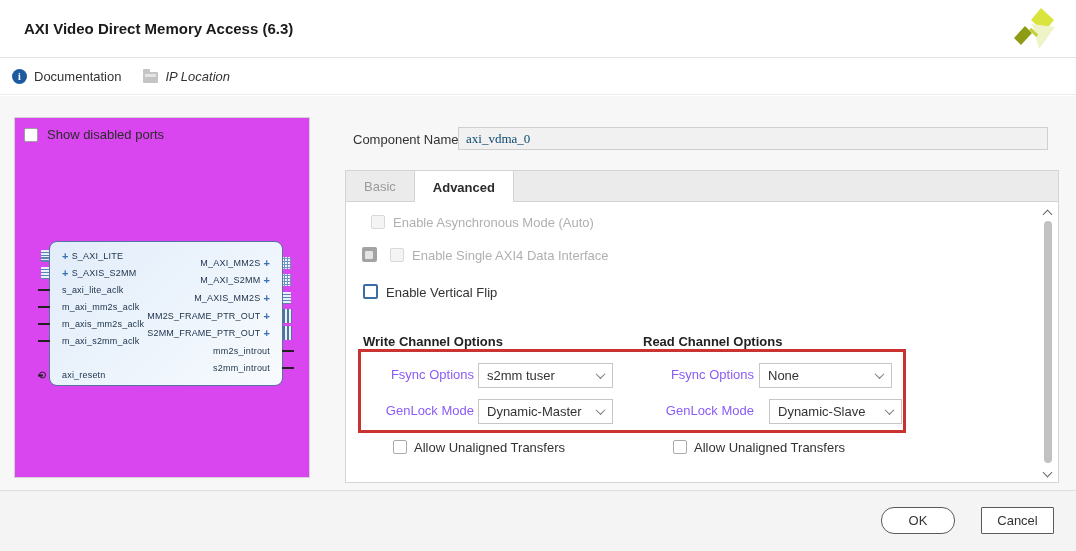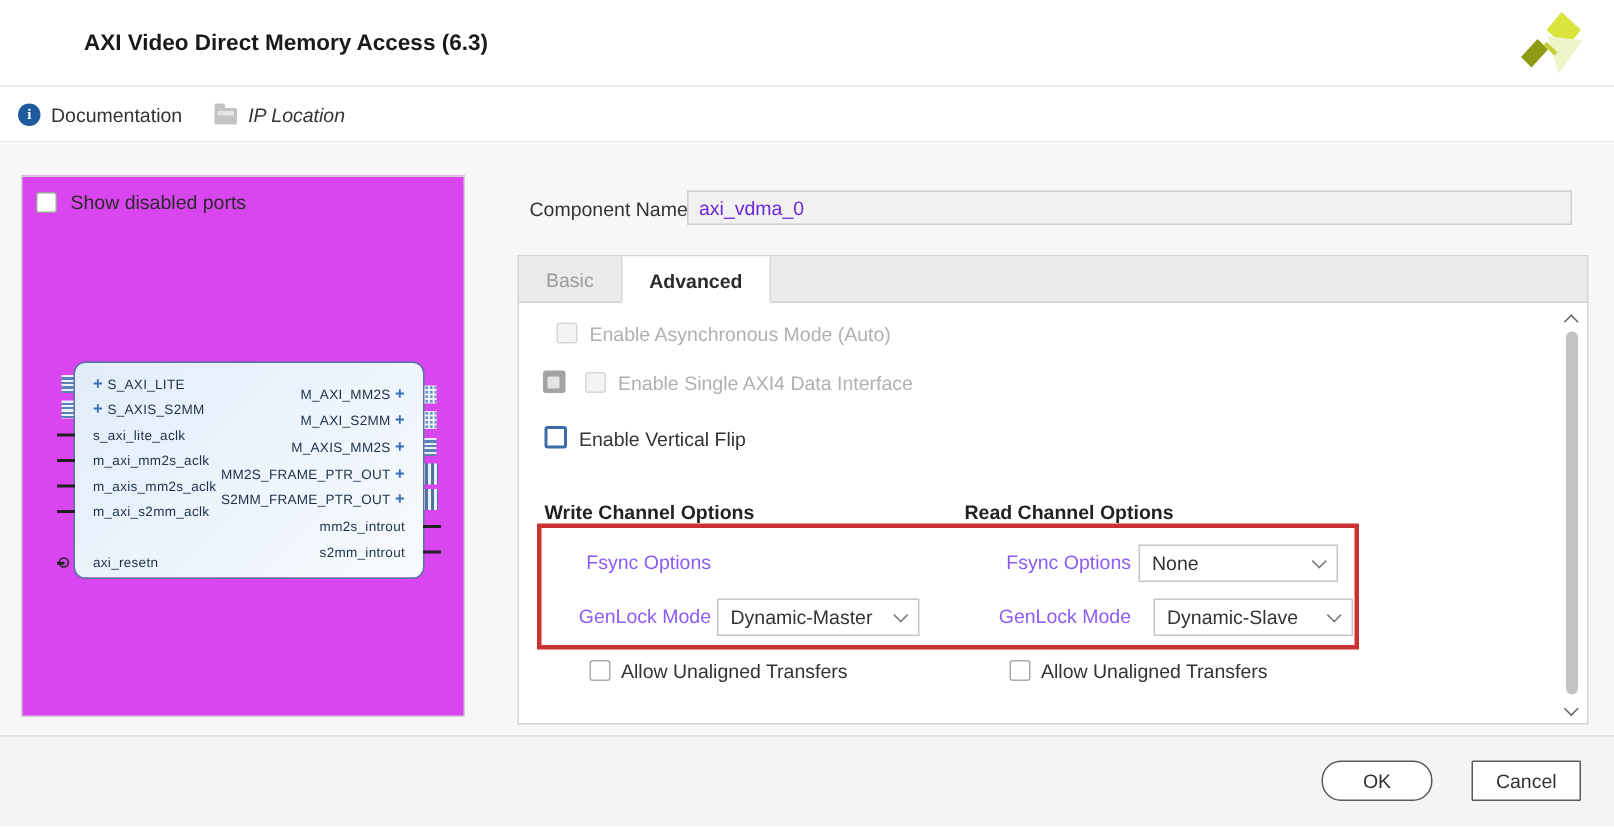--- a/index.html
+++ b/index.html
@@ -5,21 +5,21 @@
   :root{
     --highlight-red:#cb3330; --block-fill:#e8f1fb; --block-border:#54759e;
     --port-accent:#3b6fb5; --doc-icon-blue:#1d5a9e;
   }
   *{box-sizing:border-box;margin:0;padding:0;}
   body{font-family:"Liberation Sans","DejaVu Sans",sans-serif;background:#fff;}
   #app{position:relative;width:1076px;height:551px;background:#fff;overflow:hidden;}
 
   
   #header{position:absolute;left:0;top:0;width:1076px;height:58px;background:#fff;border-bottom:1px solid #e3e3e3;}
-  #title{position:absolute;left:24px;top:20px;font-size:15px;font-weight:bold;color:#1a1a1a;margin-left:32px;}
+  #title{position:absolute;left:24px;top:20px;font-size:15px;font-weight:bold;color:#1a1a1a;}
   #logo{position:absolute;right:16px;top:6px;width:52px;height:48px;}
 
   
   #toolbar{position:absolute;left:0;top:59px;width:1076px;height:36px;background:#fff;border-bottom:1px solid #ececec;display:flex;align-items:center;padding-left:12px;}
   .tb-item{display:flex;align-items:center;gap:7px;font-size:13px;color:#333;cursor:default;}
   .tb-item + .tb-item{margin-left:22px;font-style:italic;}
   .info-icon{width:15px;height:15px;border-radius:50%;background:var(--doc-icon-blue);color:#fff;font-size:10px;font-weight:bold;display:flex;align-items:center;justify-content:center;font-family:"Liberation Serif",serif;}
   .folder-icon{position:relative;width:15px;height:11px;background:#c4c4c4;border-radius:1px;margin-top:2px;}
   .folder-icon::before{content:"";position:absolute;left:0;top:-3px;width:7px;height:3px;background:#c4c4c4;border-radius:1px 1px 0 0;}
   .folder-icon::after{content:"";position:absolute;left:2px;top:2px;right:2px;height:3px;background:#fff;opacity:.55;}
@@ -44,21 +44,21 @@
   .stub-reset{left:-12px;width:12px;height:7px;}
   .stub-reset::before{content:"";position:absolute;right:4px;top:0;width:5px;height:5px;border:1.5px solid #222;border-radius:50%;}
   .stub-reset::after{content:"";position:absolute;left:0;top:3px;width:5px;height:1.5px;background:#222;}
   .stub-dot-r{right:-9px;width:8px;height:12px;background-image:radial-gradient(#6d93c2 1px,transparent 1.2px);background-size:3px 3px;background-color:#eef4fb;}
   .stub-hatch-r{right:-9px;width:8px;height:12px;background:repeating-linear-gradient(0deg,#5c82b5 0 1.5px,#e8f0fa 1.5px 3px);}
   .stub-bars-r{right:-10px;width:9px;height:14px;background:repeating-linear-gradient(90deg,#4c749f 0 2px,#eaf1fa 2px 4px);}
   .stub-line-r{right:-12px;width:12px;height:2px;background:#222;}
 
   
   #comp-label{position:absolute;left:353px;top:36px;font-size:13px;color:#333;}
-  #comp-field{position:absolute;left:458px;top:31px;width:590px;height:23px;background:#f1f1f1;border:1px solid #cfcfcf;font-size:13px;color:#6d28d9;padding:0 7px;font-family:Liberation Sans, sans-serif;}
+  #comp-field{position:absolute;left:458px;top:31px;width:590px;height:23px;background:#f1f1f1;border:1px solid #cfcfcf;font-size:13px;color:#0c4a6e;padding:0 7px;font-family:Liberation Serif, serif;}
 
   
   #tabwrap{position:absolute;left:345px;top:74px;width:714px;height:313px;background:#fff;border:1px solid #d4d4d4;}
   #tabbar{position:absolute;left:0;top:0;right:0;height:31px;background:#ebebeb;border-bottom:1px solid #d4d4d4;display:flex;}
   .tab{height:31px;display:flex;align-items:center;justify-content:center;font-size:13px;padding:0 18px;cursor:default;}
   .tab.inactive{color:#9a9a9a;}
   .tab.active{background:#fff;color:#2b2b2b;font-weight:bold;border-left:1px solid #d4d4d4;border-right:1px solid #d4d4d4;height:32px;}
   #tabcontent{position:absolute;left:0;top:31px;right:0;bottom:0;background:#fff;}
 
   .cb{position:absolute;width:14px;height:14px;background:#fff;border:1px solid #aaa;border-radius:2px;}
@@ -211,20 +211,24 @@
 
         <div class="cb blue" style="left:17px;top:82px"></div>
         <div class="cb-label" style="left:40px;top:83px">Enable Vertical Flip</div>
 
         <div class="section-heading" style="left:17px;top:132px">Write Channel Options</div>
         <div class="section-heading" style="left:297px;top:132px">Read Channel Options</div>
 
         <div id="redbox"></div>
 
         <div class="opt-label" style="left:12px;top:165px">Fsync Options</div>
+        <div class="dropdown" style="left:132px;top:161px;width:135px">
+          <span class="dd-value">s2mm tuser</span>
+          <span class="dd-chevron"></span>
+        </div>
 
         <div class="opt-label" style="left:12px;top:201px">GenLock Mode</div>
         <div class="dropdown" style="left:132px;top:197px;width:135px">
           <span class="dd-value">Dynamic-Master</span>
           <span class="dd-chevron"></span>
         </div>
 
         <div class="opt-label" style="left:292px;top:165px">Fsync Options</div>
         <div class="dropdown" style="left:413px;top:161px;width:133px">
           <span class="dd-value">None</span>

